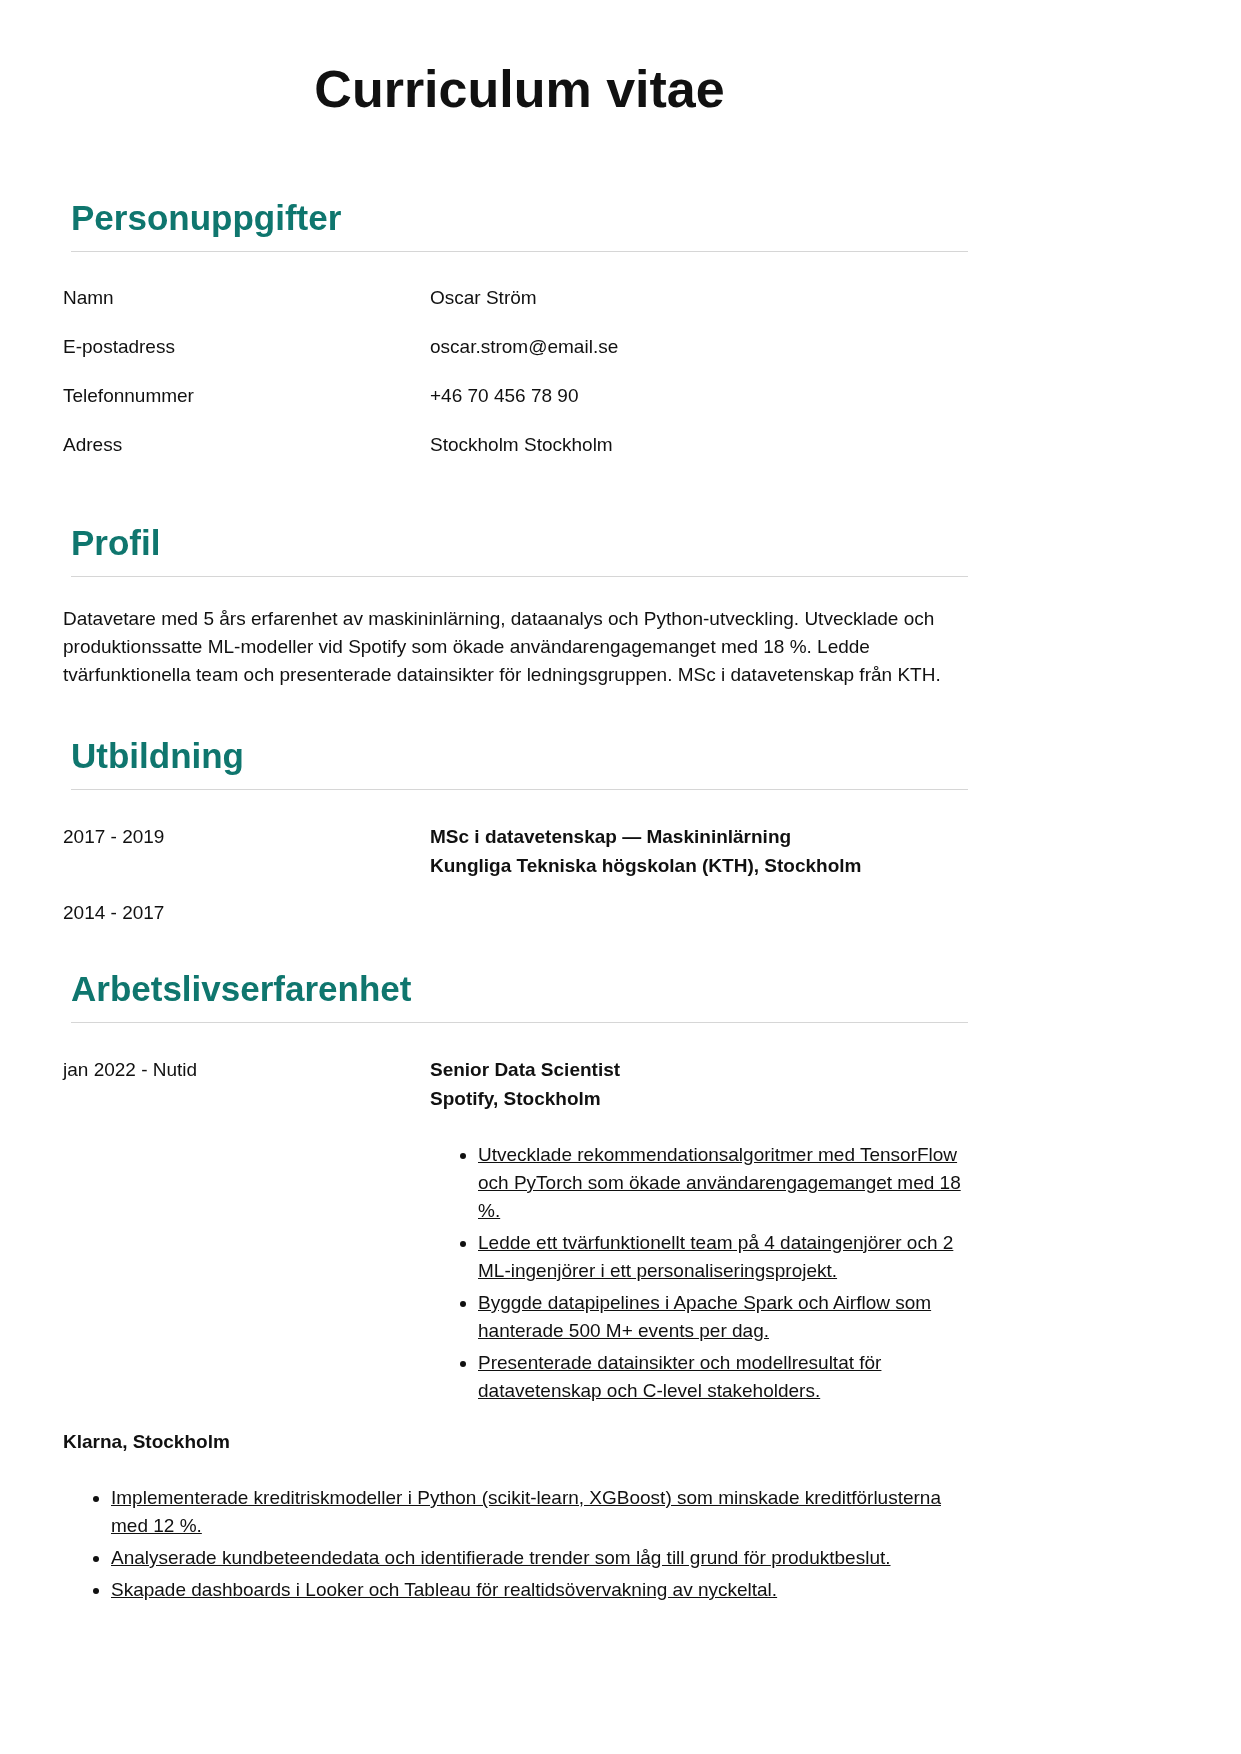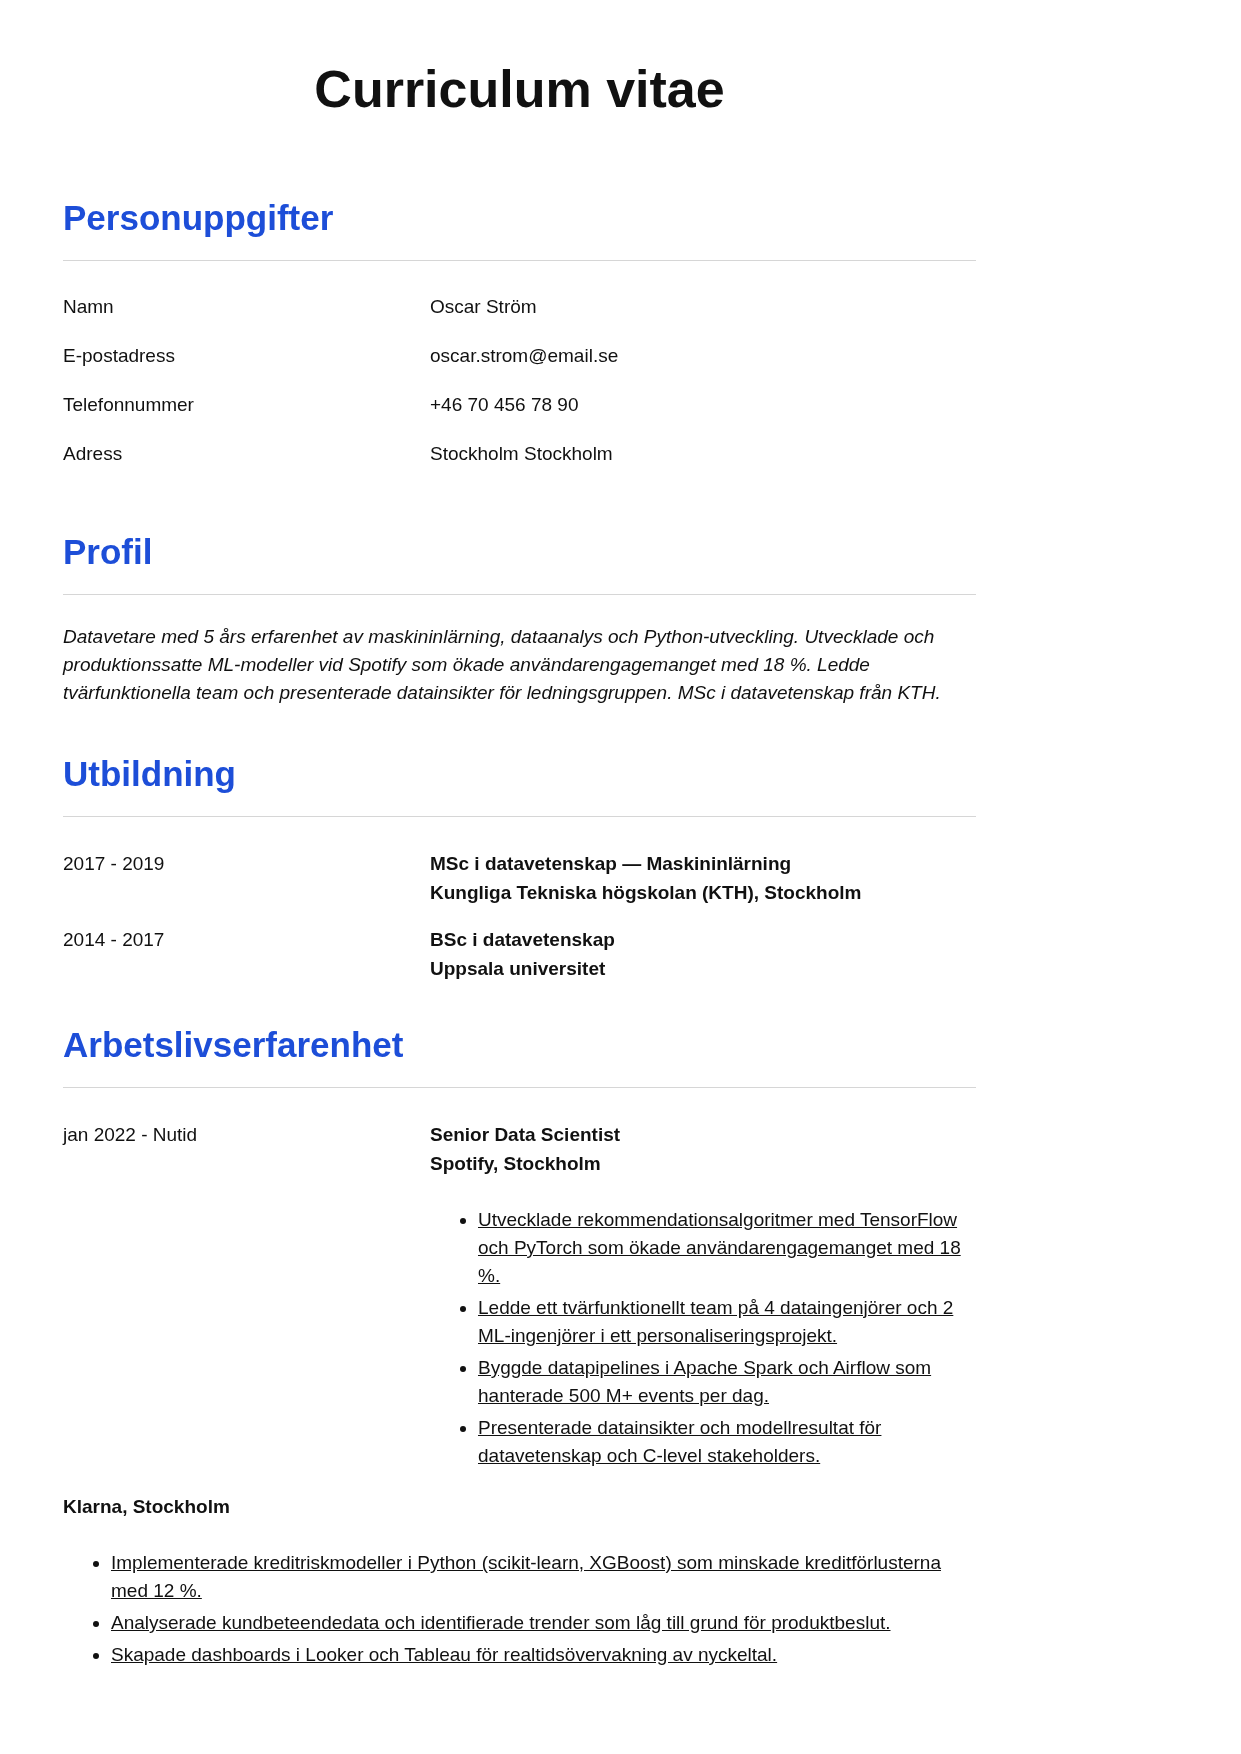--- a/index.html
+++ b/index.html
@@ -29,44 +29,43 @@
   }
   .cv-section { }
   .section-personal   { margin-top: 77px; }
   .section-profile    { margin-top: 63px; }
   .section-education  { margin-top: 46px; }
   .section-experience { margin-top: 41px; }
   h2.section-heading {
     font-size: 35px;
     line-height: 42px;
     font-weight: 700;
-    margin: 0;
-    padding-bottom: 21px;
+    margin: 8px;
+    padding-bottom: 12px;
     border-bottom: 1px solid #d6d6d6;
-    color: #1d4ed8;
+    color: #0f766e;
   }
   .fields { margin-top: 32px; }
   .field-row {
     display: flex;
     font-size: 19px;
     line-height: 28px;
     margin-bottom: 21px;
   }
   .field-label {
     width: 367px;
     flex-shrink: 0;
     font-weight: 400;
   }
   .field-value { font-weight: 400; }
   .profile-text {
     margin: 28px 0 15px 0;
     font-size: 19px;
     line-height: 28px;
     max-width: 1121px;
-    font-style: italic;
   }
   .entries { margin-top: 32px; }
   .entry {
     display: flex;
     font-size: 19px;
     line-height: 29px;
     margin-bottom: 18px;
   }
   .entry-period {
     width: 367px;
@@ -125,24 +124,20 @@
     <div class="entries">
       <div class="entry">
         <div class="entry-period">2017 - 2019</div>
         <div class="entry-body">
           <div class="entry-title">MSc i datavetenskap — Maskininlärning</div>
           <div class="entry-sub">Kungliga Tekniska högskolan (KTH), Stockholm</div>
         </div>
       </div>
       <div class="entry">
         <div class="entry-period">2014 - 2017</div>
-        <div class="entry-body">
-          <div class="entry-title">BSc i datavetenskap</div>
-          <div class="entry-sub">Uppsala universitet</div>
-        </div>
       </div>
     </div>
   </section>
 
   <section class="cv-section section-experience">
     <h2 class="section-heading">Arbetslivserfarenhet</h2>
     <div class="entries">
 
       <div class="entry">
         <div class="entry-period">jan 2022 - Nutid</div>

